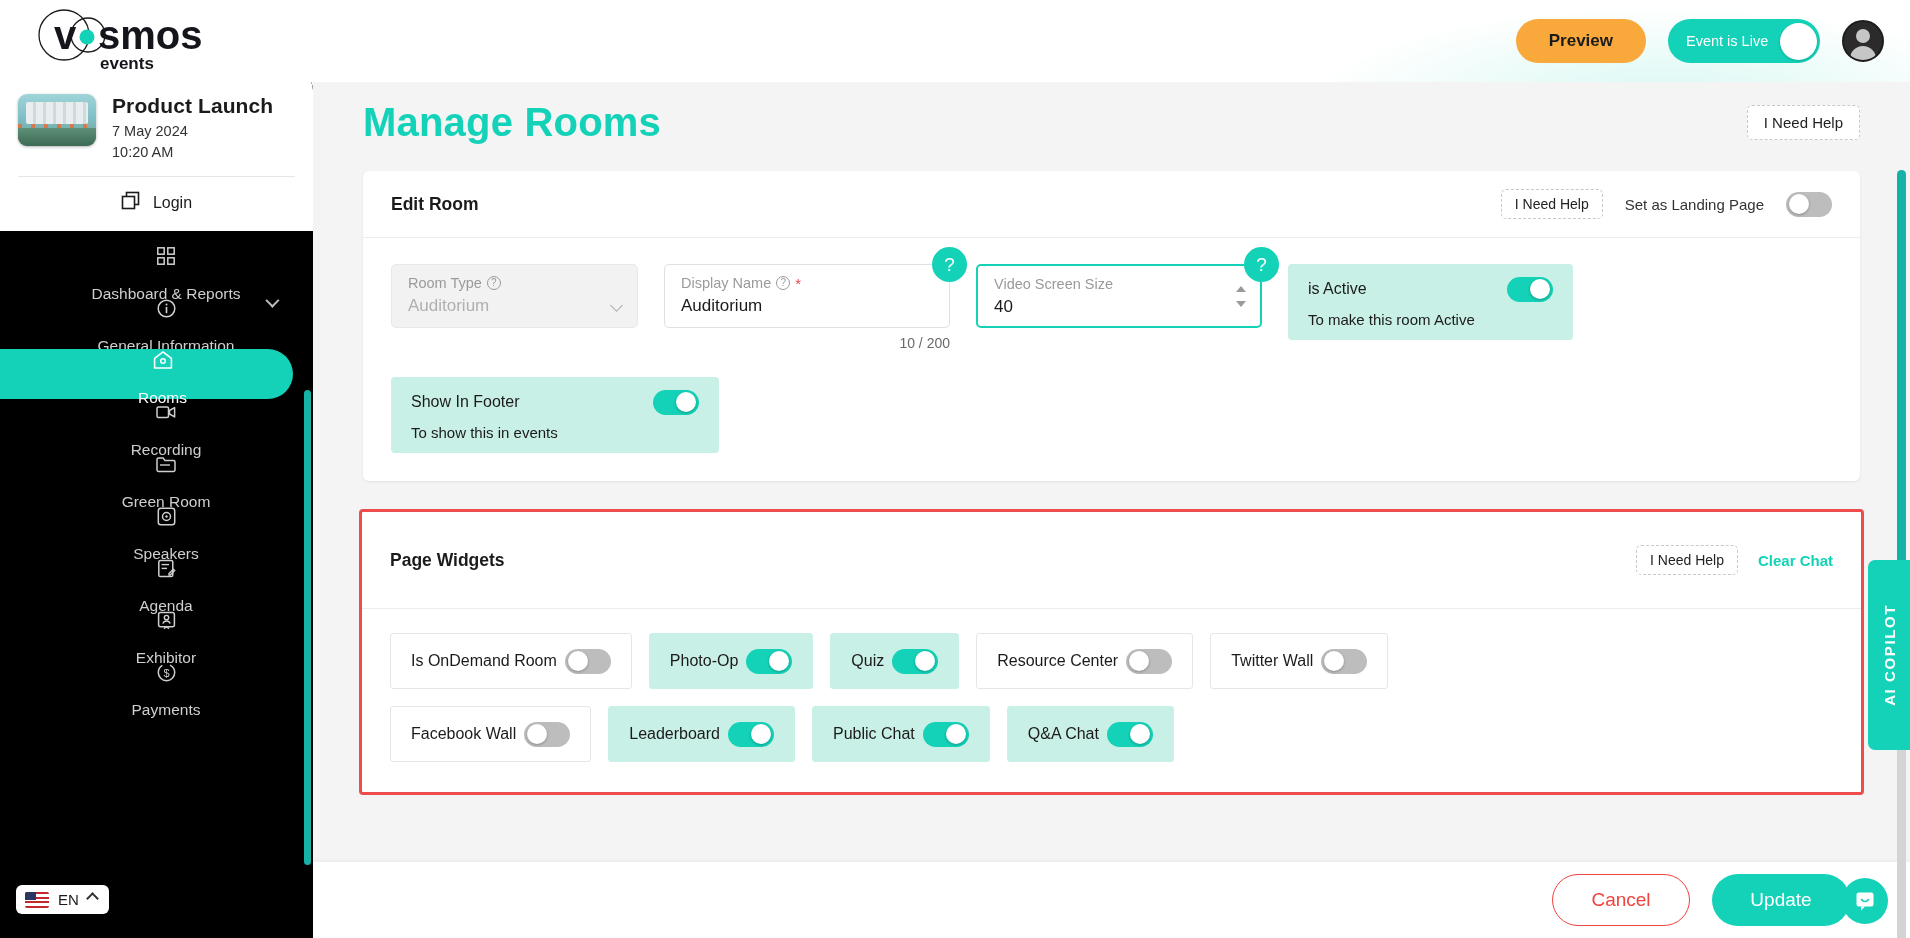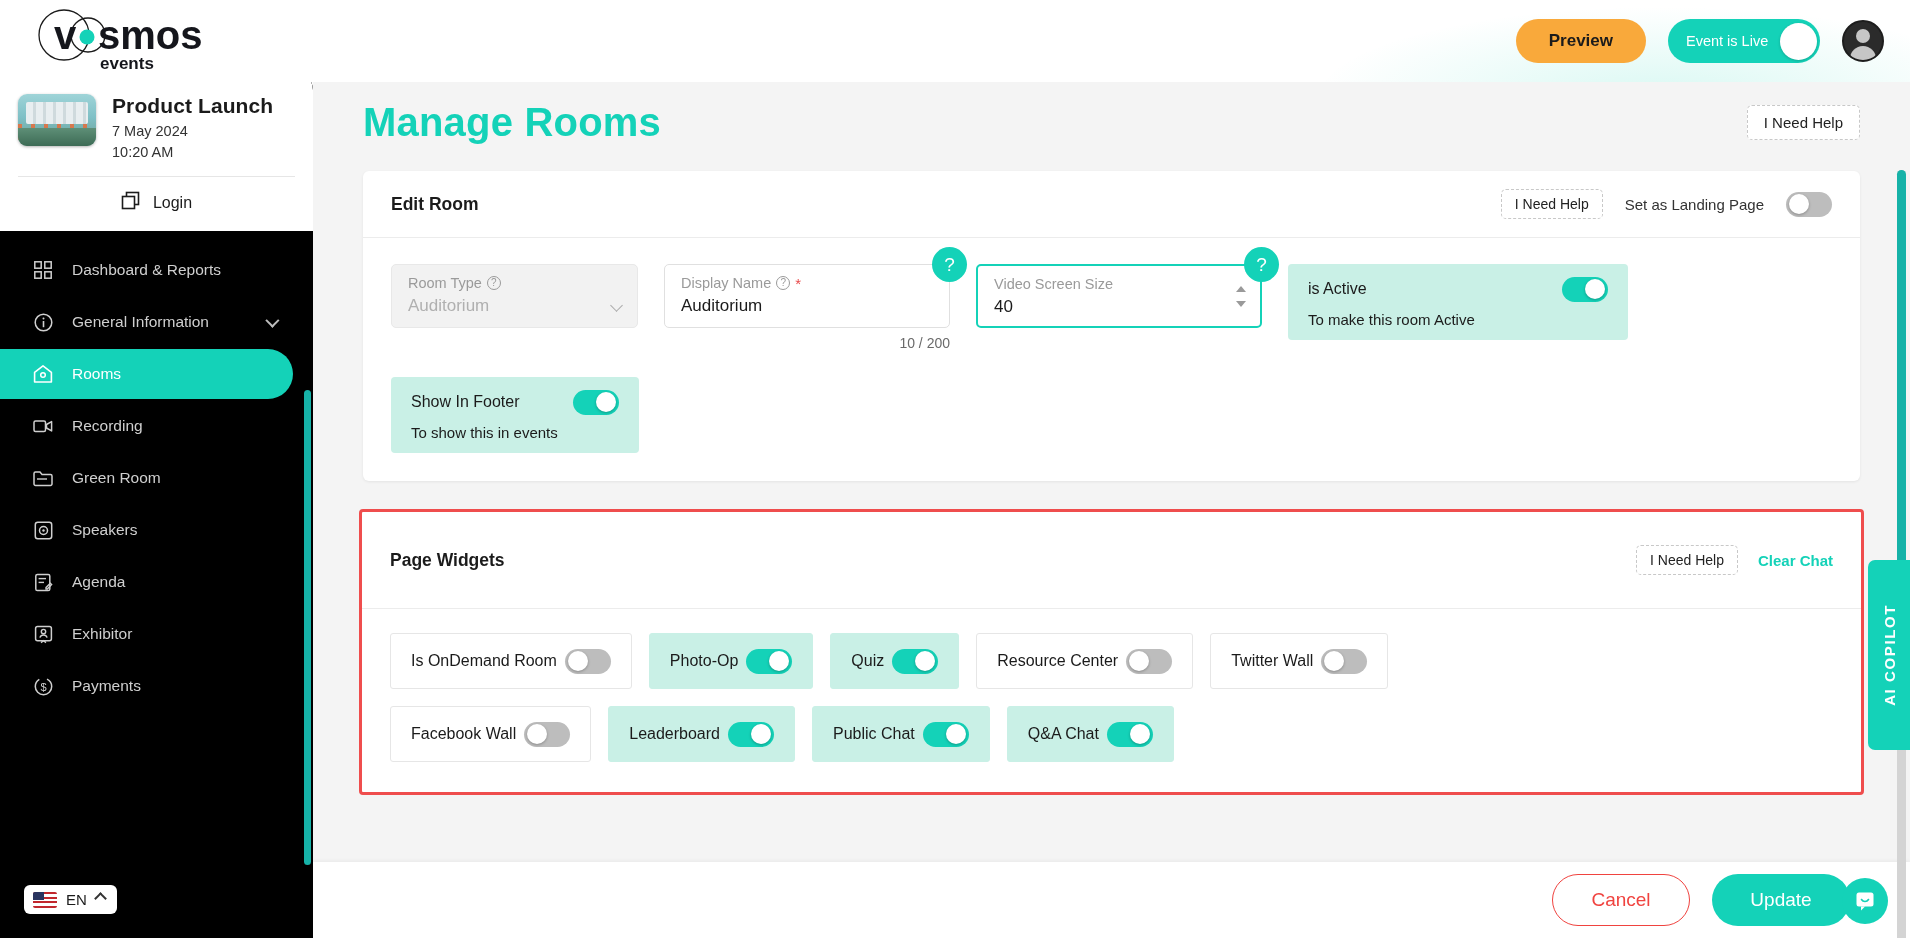--- a/index.html
+++ b/index.html
@@ -80,28 +80,29 @@
     padding: 14px 0 16px 0; cursor: pointer;
   }
   .login-row .txt { font-size: 16px; color: #1b1b1b; }
 
   .nav { padding-top: 14px; }
   .nav-item {
     display: flex; align-items: center; gap: 18px;
     height: 50px; margin: 0 13px 2px 0; padding-left: 32px;
     border-radius: 0 26px 26px 0; color: #cfcfcf; font-size: 15.5px; cursor: pointer;
     position: relative;
+    flex-direction: column;
   }
   .nav-item .ico { width: 22px; height: 22px; flex: 0 0 auto; display:flex; align-items:center; justify-content:center;}
   .nav-item.active { background: #14D2B8; color: #ffffff; margin-right: 20px; }
   .nav-item .chev { position: absolute; right: 24px; width: 10px; height: 10px;
     border-right: 2px solid #bdbdbd; border-bottom: 2px solid #bdbdbd; transform: rotate(45deg) translateY(-2px); }
 
   .lang-pill {
-    position: absolute; left: 24px; bottom: 24px; background: #fff; border-radius: 6px;
+    position: absolute; left: 16px; bottom: 24px; background: #fff; border-radius: 6px;
     display: flex; align-items: center; gap: 9px; padding: 6px 12px 6px 9px; cursor: pointer;
   }
   .flag { width: 24px; height: 16px; border-radius: 2px; overflow:hidden; position:relative;
     background: repeating-linear-gradient(180deg,#c1272d 0 2.3px,#ffffff 2.3px 4.6px); }
   .flag::after{content:"";position:absolute;left:0;top:0;width:11px;height:8px;background:#2a3560;}
   .lang-txt { font-size: 15px; color: #1b1b1b; }
   .caret-up { width: 9px; height: 9px; border-left: 2px solid #333; border-top: 2px solid #333; transform: rotate(45deg); margin-bottom:3px;}
 
   .side-scroll { position: absolute; right: 2px; top: 318px; width: 7px; height: 475px;
     background: #16b2a8; border-radius: 4px; }
@@ -442,33 +443,33 @@
           <div class="field-box focused">
             <div class="field-lab">Video Screen Size</div>
             <div class="field-val">40</div>
             <span class="spin">
               <i class="up"></i>
               <i class="dn"></i>
             </span>
           </div>
         </div>
 
-        <div class="tealcard" style="width:340px;">
+        <div class="tealcard" style="width:285px;">
           <div class="top">
             <span class="t1">is Active</span>
             <span class="sw on">
                 <span class="kn"></span>
               </span>
           </div>
           <div class="t2">To make this room Active</div>
         </div>
       </div>
 
       <div class="form-row" style="padding-bottom:28px;">
-        <div class="tealcard" style="width:248px;">
+        <div class="tealcard" style="width:328px;">
           <div class="top">
             <span class="t1">Show In Footer</span>
             <span class="sw on">
                 <span class="kn"></span>
               </span>
           </div>
           <div class="t2">To show this in events</div>
         </div>
       </div>
     </div>

